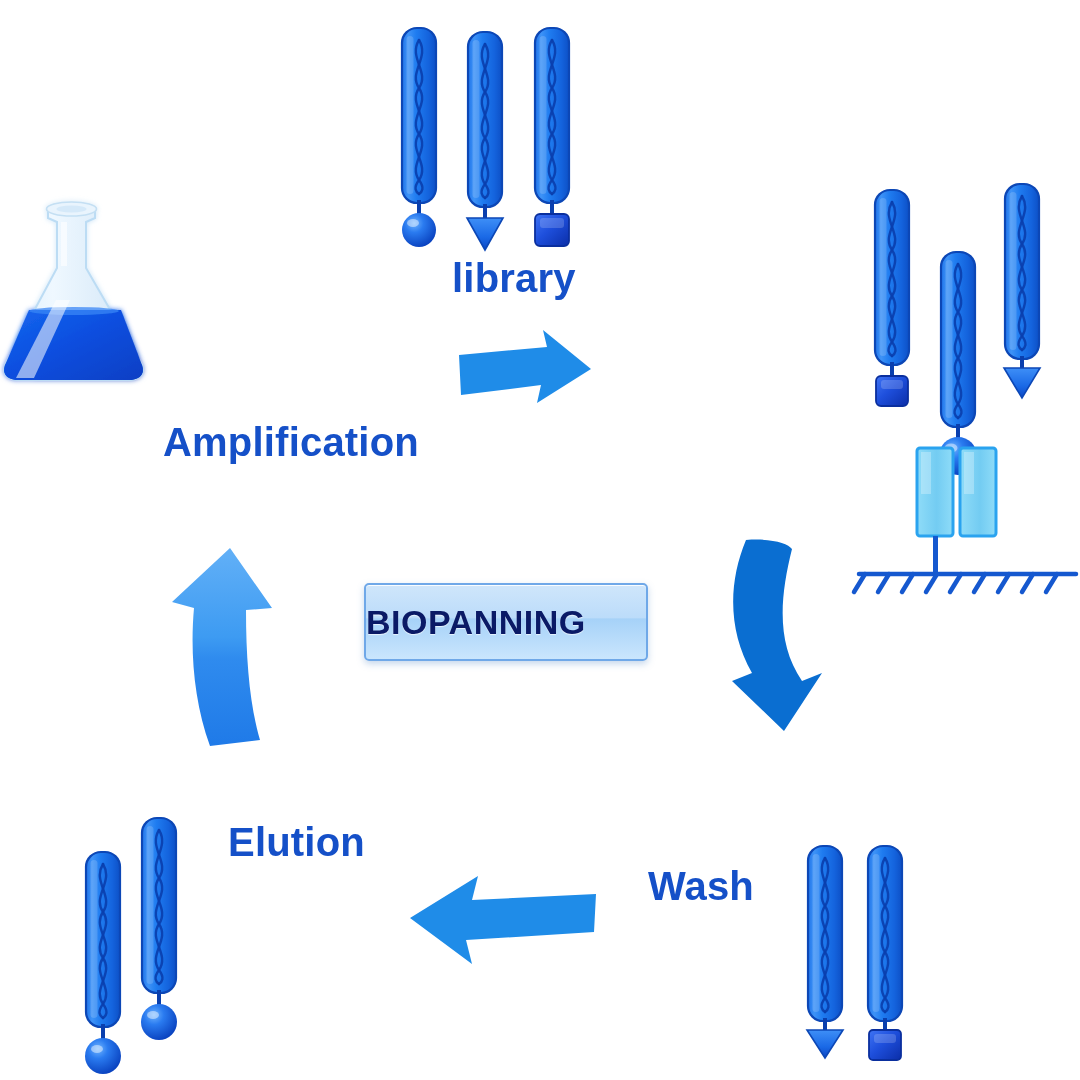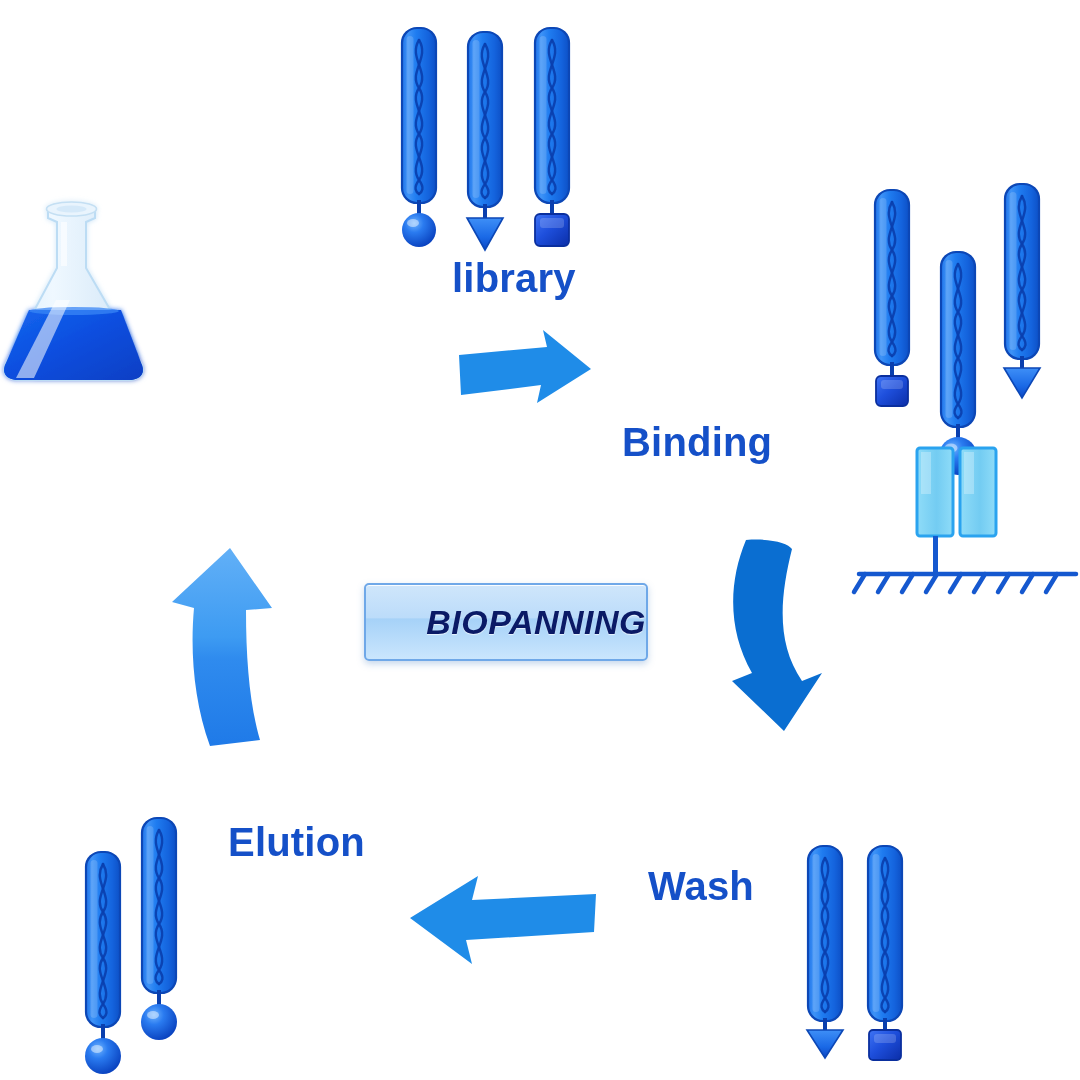--- a/index.html
+++ b/index.html
@@ -40,22 +40,21 @@
     width: 280px;
     height: 74px;
     border: 2px solid #6fa8e8;
     border-radius: 5px;
     background: linear-gradient(to bottom,
                 #cfe6fb 0%, #bcdcfa 44%, #a6d2f8 46%, #cae6fd 100%);
     box-shadow: 0 3px 7px rgba(90,140,200,.35),
                 inset 0 1px 0 rgba(255,255,255,.85);
     display: flex;
     align-items: center;
-    justify-content: flex-end;
-    font-style: italic;
+    justify-content: flex-start;
   }
   #center-badge-text {
     font-family: "Liberation Sans", sans-serif;
     font-weight: bold;
     font-size: 34px;
     color: #0a1a66;
     letter-spacing: 0.5px;
     text-shadow: 0 1px 1px rgba(255,255,255,.7);
   }
 
@@ -203,21 +202,20 @@
         <line x1="58" y1="394" x2="47" y2="412"></line>
         <line x1="82" y1="394" x2="71" y2="412"></line>
         <line x1="106" y1="394" x2="95" y2="412"></line>
         <line x1="130" y1="394" x2="119" y2="412"></line>
         <line x1="154" y1="394" x2="143" y2="412"></line>
         <line x1="178" y1="394" x2="167" y2="412"></line>
         <line x1="202" y1="394" x2="191" y2="412"></line>
       </g>
     </svg>
   </div>
-  <div class="lbl" id="label-binding">Binding</div>
 
   <div class="art" id="art-wash" style="left:800px; top:840px;">
     <svg width="150" height="250" viewBox="0 0 150 250">
       <g transform="translate(8,6)">
         <use href="#rodBody"></use>
         <rect x="15" y="172" width="4" height="12" fill="#0a3fae"></rect>
         <path d="M-1 184 L35 184 L17 212 Z" fill="url(#triGrad)" stroke="#0c47b6" stroke-width="1.6"></path>
       </g>
       <g transform="translate(68,6)">
         <use href="#rodBody"></use>
@@ -260,20 +258,21 @@
         <ellipse cx="74" cy="111" rx="45" ry="4" fill="#3a85f5" opacity=".75"></ellipse>
 
         <path d="M56 100 L70 100 L34 178 L16 178 Z" fill="#ffffff" opacity=".55"></path>
         <path d="M61 22 L67 22 L67 66 L61 66 Z" fill="#ffffff" opacity=".6"></path>
 
         <ellipse cx="71.5" cy="9" rx="25" ry="7" fill="#e9f4fd" stroke="#c4dff3" stroke-width="1.6"></ellipse>
         <ellipse cx="71.5" cy="9" rx="15" ry="3.6" fill="#d5e9f9"></ellipse>
       </g>
     </svg>
   </div>
+  <div class="lbl" id="label-amplification">Amplification</div>
 
   <div class="art" id="arrow-1" style="left:455px; top:325px;">
     <svg width="145" height="110" viewBox="0 0 145 110">
       <path d="M4 30 L92 22 L88 5 L136 44 L82 78 L86 60 L6 70 Z" fill="#1f8ce8"></path>
     </svg>
   </div>
 
   <div class="art" id="arrow-2" style="left:710px; top:535px;">
     <svg width="130" height="205" viewBox="0 0 130 205">
       <path d="M36 5

